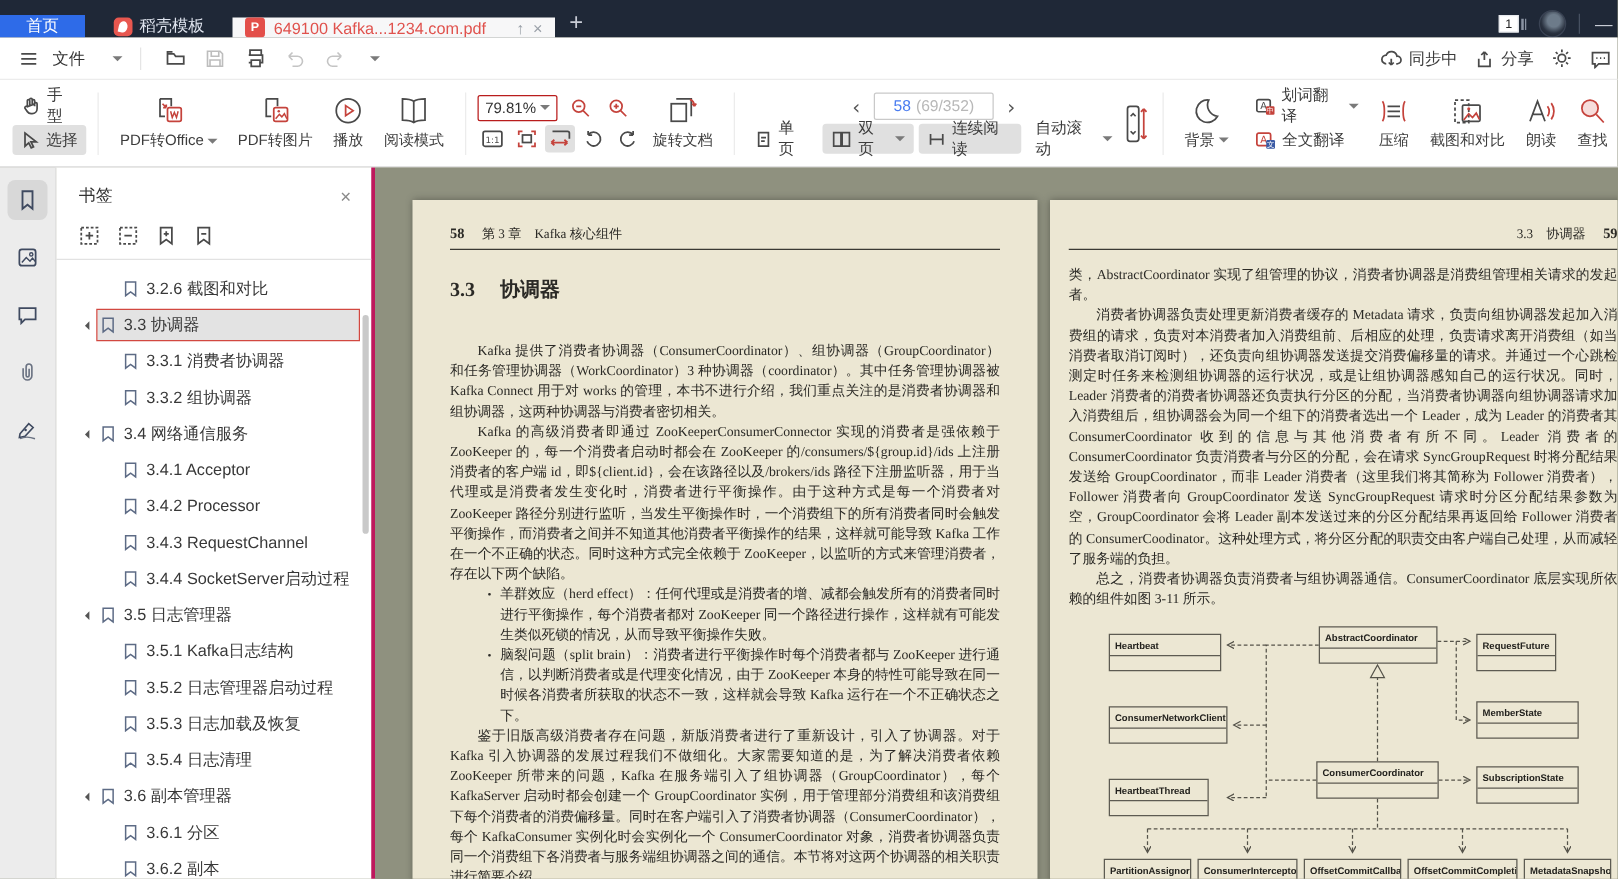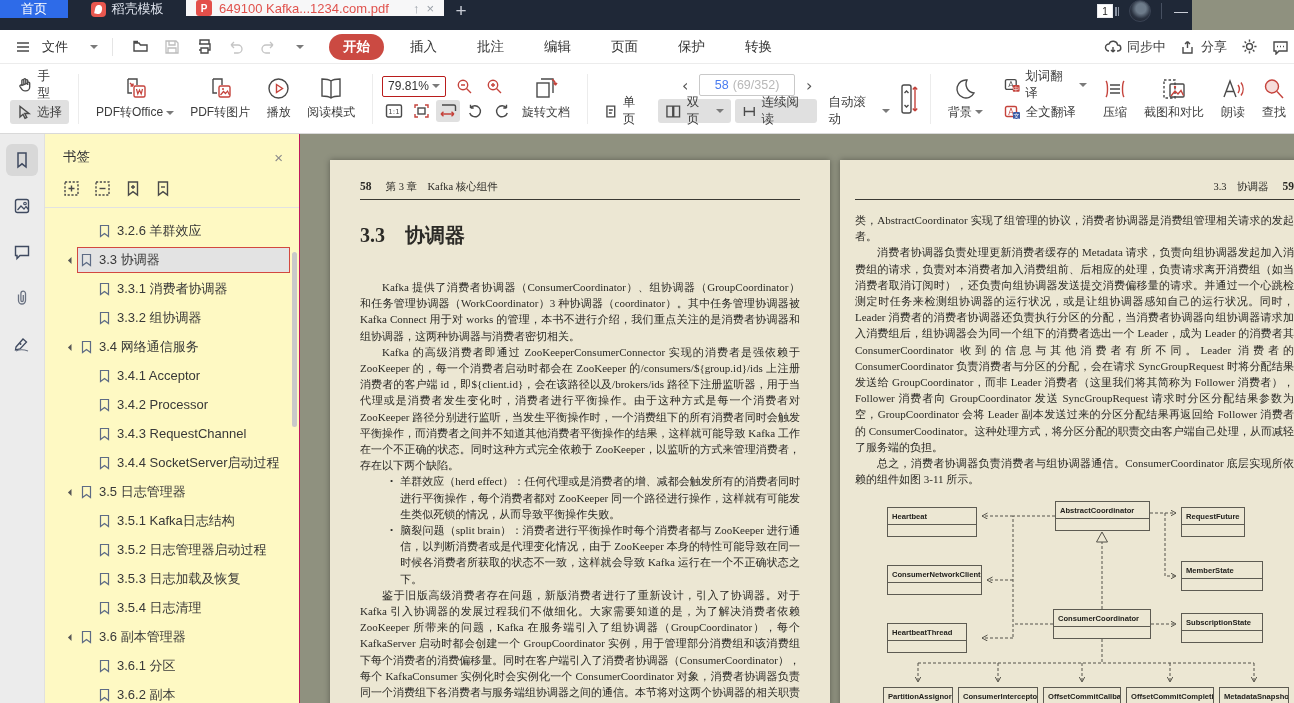--- a/index.html
+++ b/index.html
@@ -1,19 +1,19 @@
 <!DOCTYPE html>
 <html><head>
 <meta charset="utf-8">
 <style>
   *{margin:0;padding:0;box-sizing:border-box}
   html,body{width:1294px;height:703px;overflow:hidden;font-family:"Liberation Sans","DejaVu Sans",sans-serif;background:#8F917F}
   svg{display:block}
   
-  .topbar{position:absolute;left:0;top:0;width:1192px;height:30px;background:#1F2837;display:flex;align-items:flex-start}
+  .topbar{position:absolute;left:0;top:0;width:1294px;height:30px;background:#1F2837;display:flex;align-items:flex-end}
   .tab-home{width:68px;background:#2E6BE8;color:#fff;font-size:13px;display:flex;align-items:center;justify-content:center}
   .tab-docer{width:118px;color:#DFE4EE;font-size:13px;display:flex;align-items:center;justify-content:center;gap:6px}
   .docer-ic{width:15px;height:15px;border-radius:4px;background:#E8574F;position:relative}
   .docer-ic:after{content:"";position:absolute;left:4px;top:3px;width:7px;height:9px;border-radius:50% 50% 50% 0;background:#fff;transform:rotate(12deg)}
   .tab-pdf{width:258px;background:#F7F7F8;display:flex;align-items:center;gap:7px;padding:0 10px;margin-top:0}
   .pdf-ic{width:16px;height:16px;border-radius:3px;background:#E34F4A;color:#fff;font-size:10px;font-weight:bold;display:flex;align-items:center;justify-content:center}
   .tab-pdf .t{color:#E0524D;font-size:13px;flex:1;white-space:nowrap;overflow:hidden}
   .tab-pdf .up,.tab-pdf .x{color:#9AA0A8;font-size:13px}
   .tab-plus{width:34px;color:#C9CDD6;font-size:19px;display:flex;align-items:center;justify-content:center}
   .topbar-right{margin-left:auto;display:flex;align-items:center;gap:10px;padding-right:2px}
@@ -49,40 +49,40 @@
   .sqbtn.active{background:#E0E0E0}
   .pagebox{width:96px;height:22px;border:1px solid #C9C9C9;border-radius:2px;background:#fff;display:flex;align-items:center;justify-content:center;gap:4px;font-size:12.5px}
   .pagebox .cur{color:#4A7CF0}
   .pagebox .tot{color:#B8B8B8}
   .navch{font-size:16px;color:#555;width:18px;text-align:center;font-family:"DejaVu Sans",sans-serif}
   
   .main{position:absolute;left:0;top:134px;width:1294px;height:569px;display:flex}
   .strip{width:45px;background:#ECECEC;border-right:1px solid #E0E0E0;display:flex;flex-direction:column;align-items:center;padding-top:10px;gap:14px}
   .strip .sb{width:32px;height:32px;border-radius:6px;display:flex;align-items:center;justify-content:center}
   .strip .sb.on{background:#D8D8D8}
-  .panel{width:255px;background:#fef9c3;border-right:1px solid #be185d;position:relative}
+  .panel{width:255px;background:#ffffff;border-right:3px solid #be185d;position:relative}
   .panel-head{display:flex;align-items:center;justify-content:space-between;padding:14px 16px 8px 18px;font-size:13.5px;color:#333}
   .panel-head .x{color:#8a8a8a;font-size:15px}
   .panel-tools{display:flex;gap:14px;padding:6px 0 10px 18px;border-bottom:1px solid #E2E2E2}
   .tree{padding-top:8px;font-size:13px;color:#383838}
   .bm-row{height:29px;display:flex;align-items:center;padding-left:24px}
   .bm-row .tri{width:0;height:0;border-top:5px solid #555;border-right:5px solid transparent;margin-right:4px;transform:translateY(1px) rotate(-45deg)}
   .bm-row.lvl1{padding-left:51px}
   .bm-box{display:flex;align-items:center;gap:6px;padding:3px 6px 3px 2px;flex:1;margin-right:10px;white-space:nowrap;overflow:hidden}
   .bm-row.sel .bm-box{background:#E3E3E3;outline:1px solid #D24840}
   .sb-scroll{position:absolute;right:2px;top:118px;width:5px;height:175px;background:#C9C9C9;border-radius:3px}
   
   .doc{flex:1;position:relative;background:#8F917F;overflow:hidden}
   .page{position:absolute;background:#ECE7D3;box-shadow:0 0 6px rgba(0,0,0,.35);color:#2b2a26;font-family:"Liberation Serif","DejaVu Serif",serif}
   .pageL{left:30px;top:26px;width:500px;height:600px;padding:20px 30px 0 30px}
   .pageR{left:540px;top:26px;width:466px;height:600px;padding:20px 12px 0 15px}
   .phead{display:flex;align-items:baseline;gap:14px;font-size:10.5px;padding-bottom:5px;border-bottom:1.6px solid #3a3933}
   .phead b{font-size:11.5px}
   .phead.r{justify-content:flex-end}
-  .sec-title{margin-top:22px;font-weight:bold;font-size:20px;display:flex;gap:20px;align-items:baseline}
+  .sec-title{margin-top:22px;font-weight:bold;font-size:16px;display:flex;gap:20px;align-items:baseline}
   .bp{font-size:11px;line-height:16.2px;text-align:justify;text-indent:2em;margin:0}
   .bp.noind{text-indent:0}
   .bullets{margin:0 0 0 30px}
   .bullet{display:flex;gap:7px;font-size:11px;line-height:16.2px;text-align:justify}
   .bullet .dot{font-size:9px;line-height:16px}
   
   .diagram{position:relative;width:434px;height:240px;margin-top:4px}
   .uml{position:absolute;border:1px solid #5d5b52;display:flex;flex-direction:column}
   .uml .t{flex:0 0 17px;border-bottom:1px solid #5d5b52;font-family:"Liberation Sans","DejaVu Sans",sans-serif;font-size:7.6px;font-weight:bold;color:#23221e;display:flex;align-items:center;padding-left:4px;white-space:nowrap;overflow:hidden}
   .uml .c{flex:1;border-bottom:0}
@@ -157,29 +157,20 @@
     </span>
     <span class="qbtn">
       <svg width="16" height="16" viewBox="0 0 16 16">
           <path d="M13 6H6a4 4 0 0 0 0 8h4M13 6l-3-3M13 6l-3 3" stroke="#C4C4C4" fill="none" stroke-width="1.3"></path>
         </svg>
     </span>
     <span class="qbtn">
         <span class="caret"></span>
       </span>
   </div>
-  <div class="menu-tabs">
-    <span class="mtab on">开始</span>
-    <span class="mtab">插入</span>
-    <span class="mtab">批注</span>
-    <span class="mtab">编辑</span>
-    <span class="mtab">页面</span>
-    <span class="mtab">保护</span>
-    <span class="mtab">转换</span>
-  </div>
   <div class="mb-right">
     <span class="mb-item">
       <svg width="18" height="16" viewBox="0 0 18 16">
           <path class="ic" d="M5 12a3.5 3.5 0 0 1 0-7 4.5 4.5 0 0 1 8.6 1A3 3 0 0 1 14 12h-1M9 8v5M9 13l-2-2M9 13l2-2"></path>
         </svg>
       <span>同步中</span>
     </span>
     <span class="mb-item">
       <svg width="16" height="16" viewBox="0 0 16 16">
           <path class="ic" d="M3 8v6h9V8M7.5 9V2.5M7.5 2.5L5 5M7.5 2.5L10 5"></path>
@@ -480,21 +471,21 @@
             <path class="ic" d="M6 7h4"></path>
           </svg>
         </span>
     </div>
     <div class="tree">
       <div class="bm-row lvl1">
           <span class="bm-box">
             <svg width="13" height="14" viewBox="0 0 13 14">
               <path d="M2.5 1.5h8v11l-4-3-4 3z" stroke="#5d6b85" fill="none" stroke-width="1.2"></path>
             </svg>
-            <span>3.2.6 羊群效应</span>
+            <span>3.2.6 截图和对比</span>
           </span>
         </div>
       <div class="bm-row sel">
           <span class="tri"></span>
           <span class="bm-box">
             <svg width="13" height="14" viewBox="0 0 13 14">
               <path d="M2.5 1.5h8v11l-4-3-4 3z" stroke="#5d6b85" fill="none" stroke-width="1.2"></path>
             </svg>
             <span>3.3 协调器</span>
           </span>

